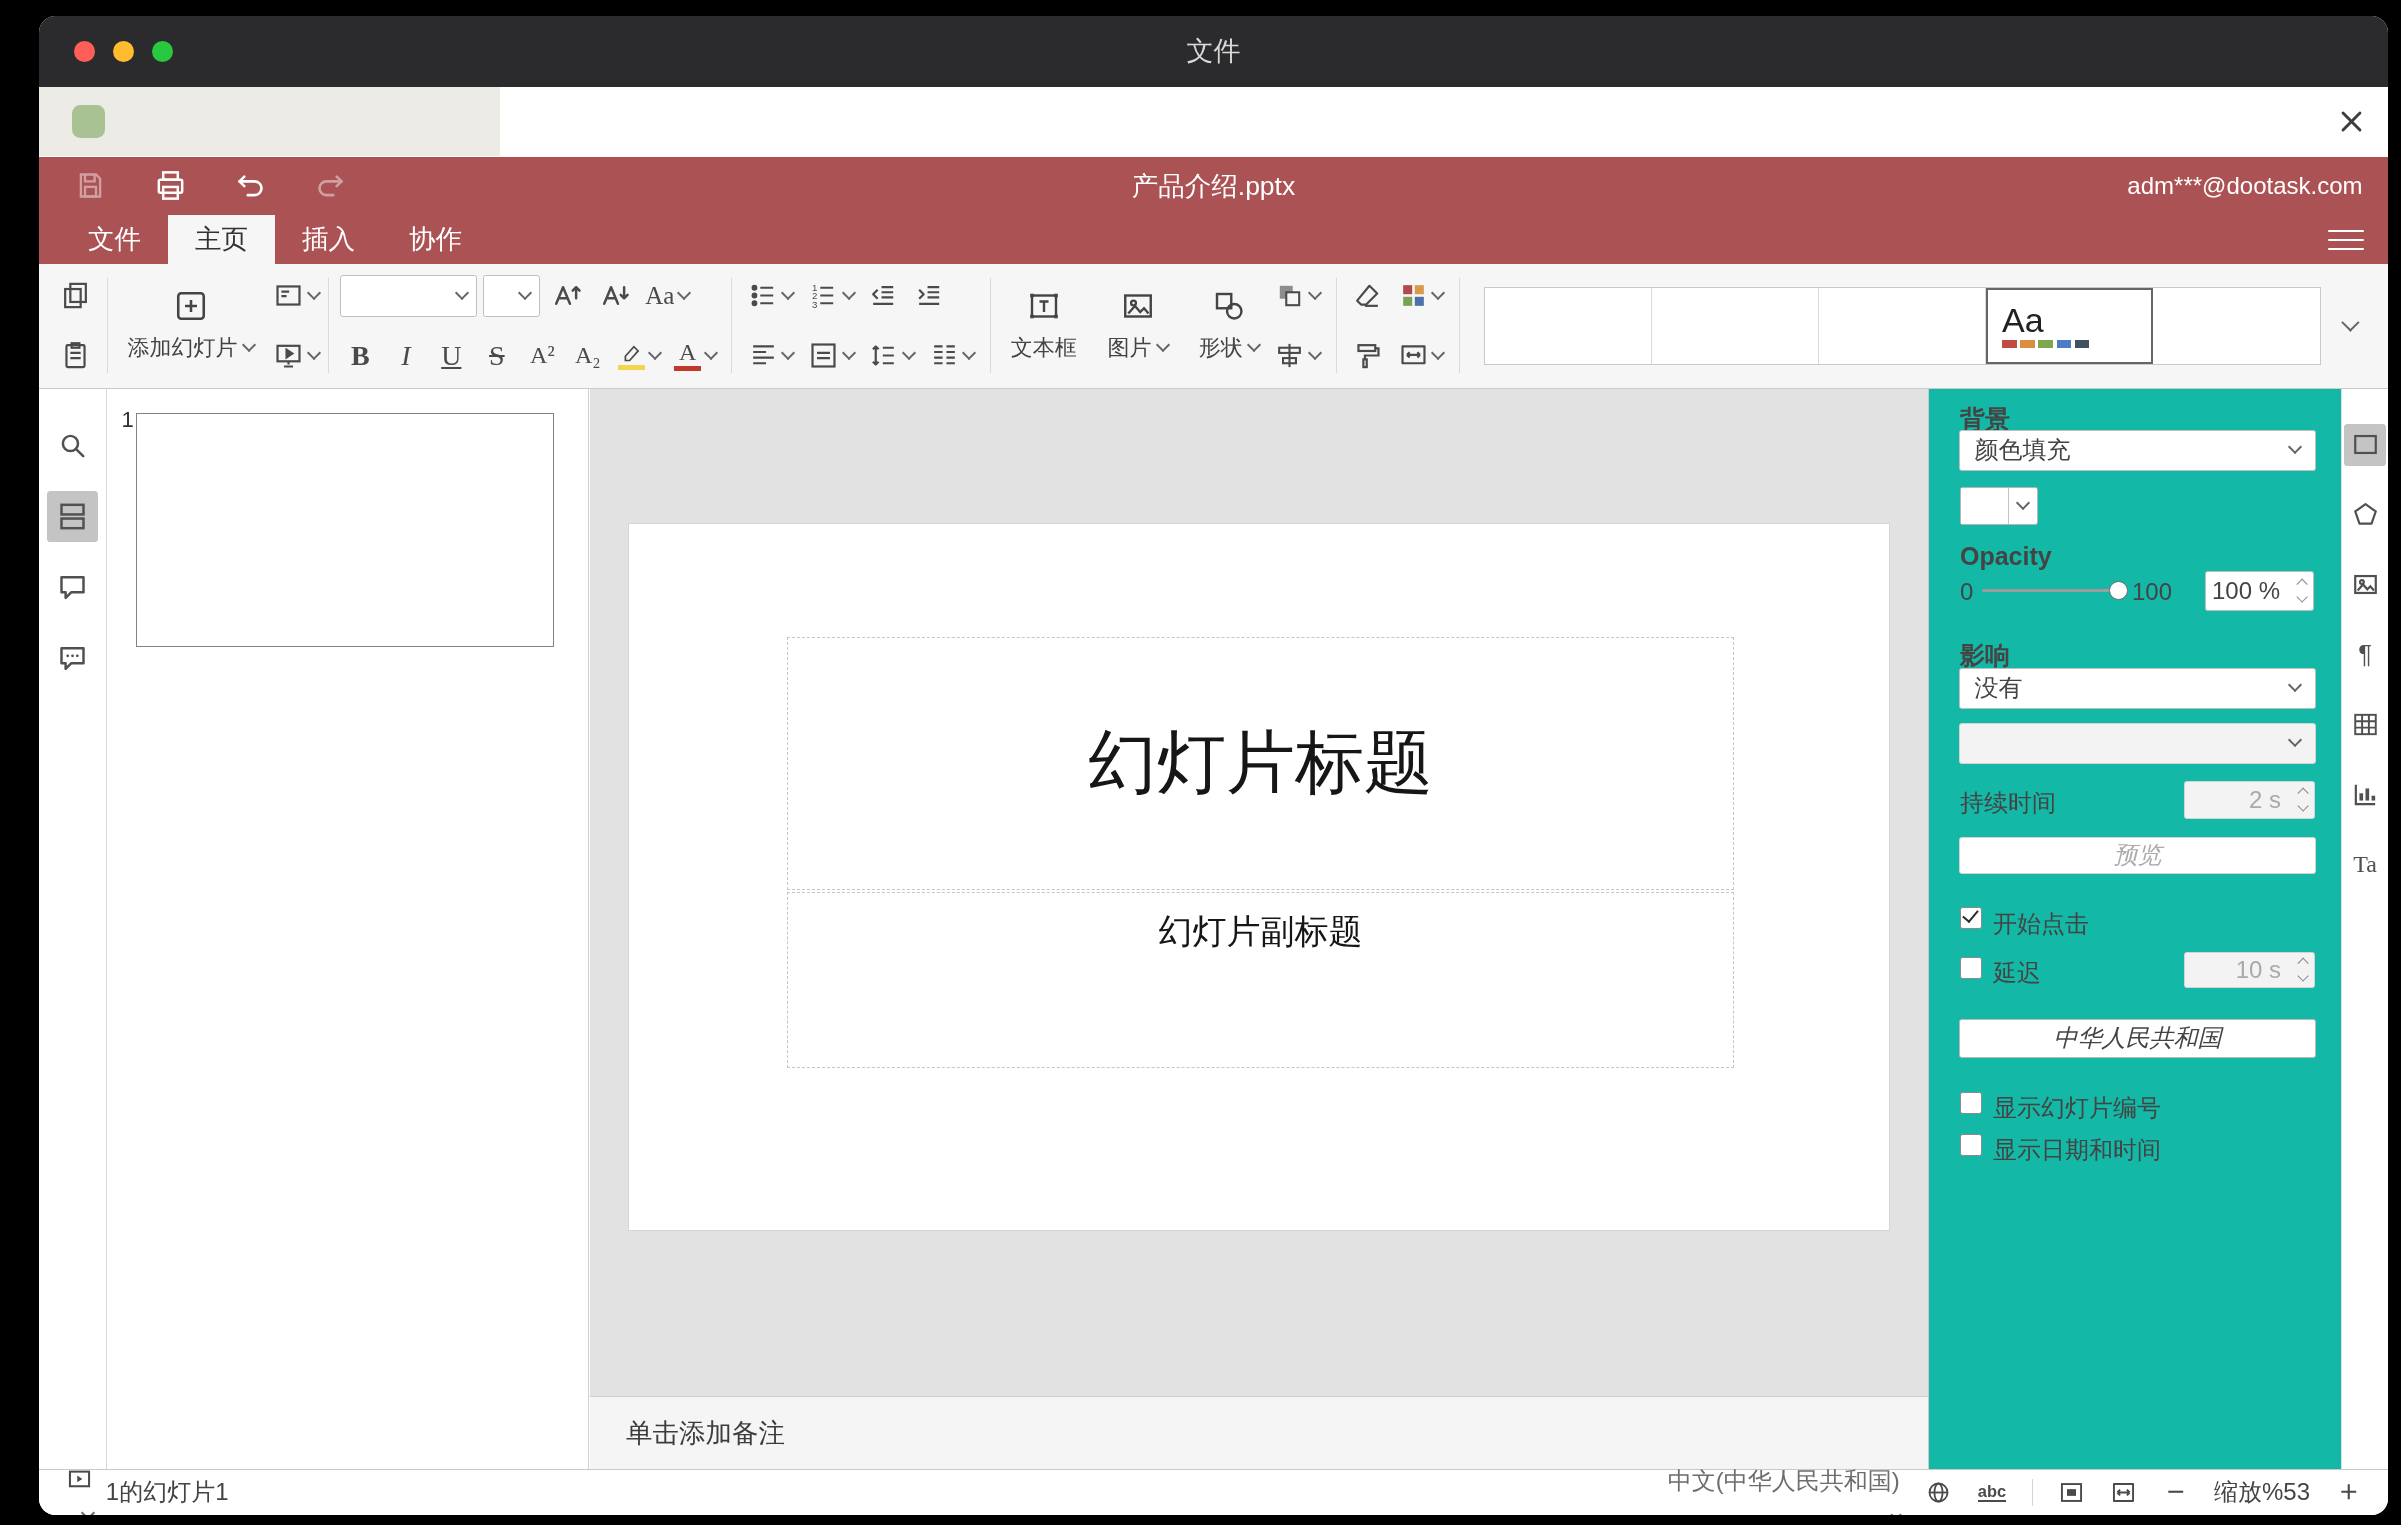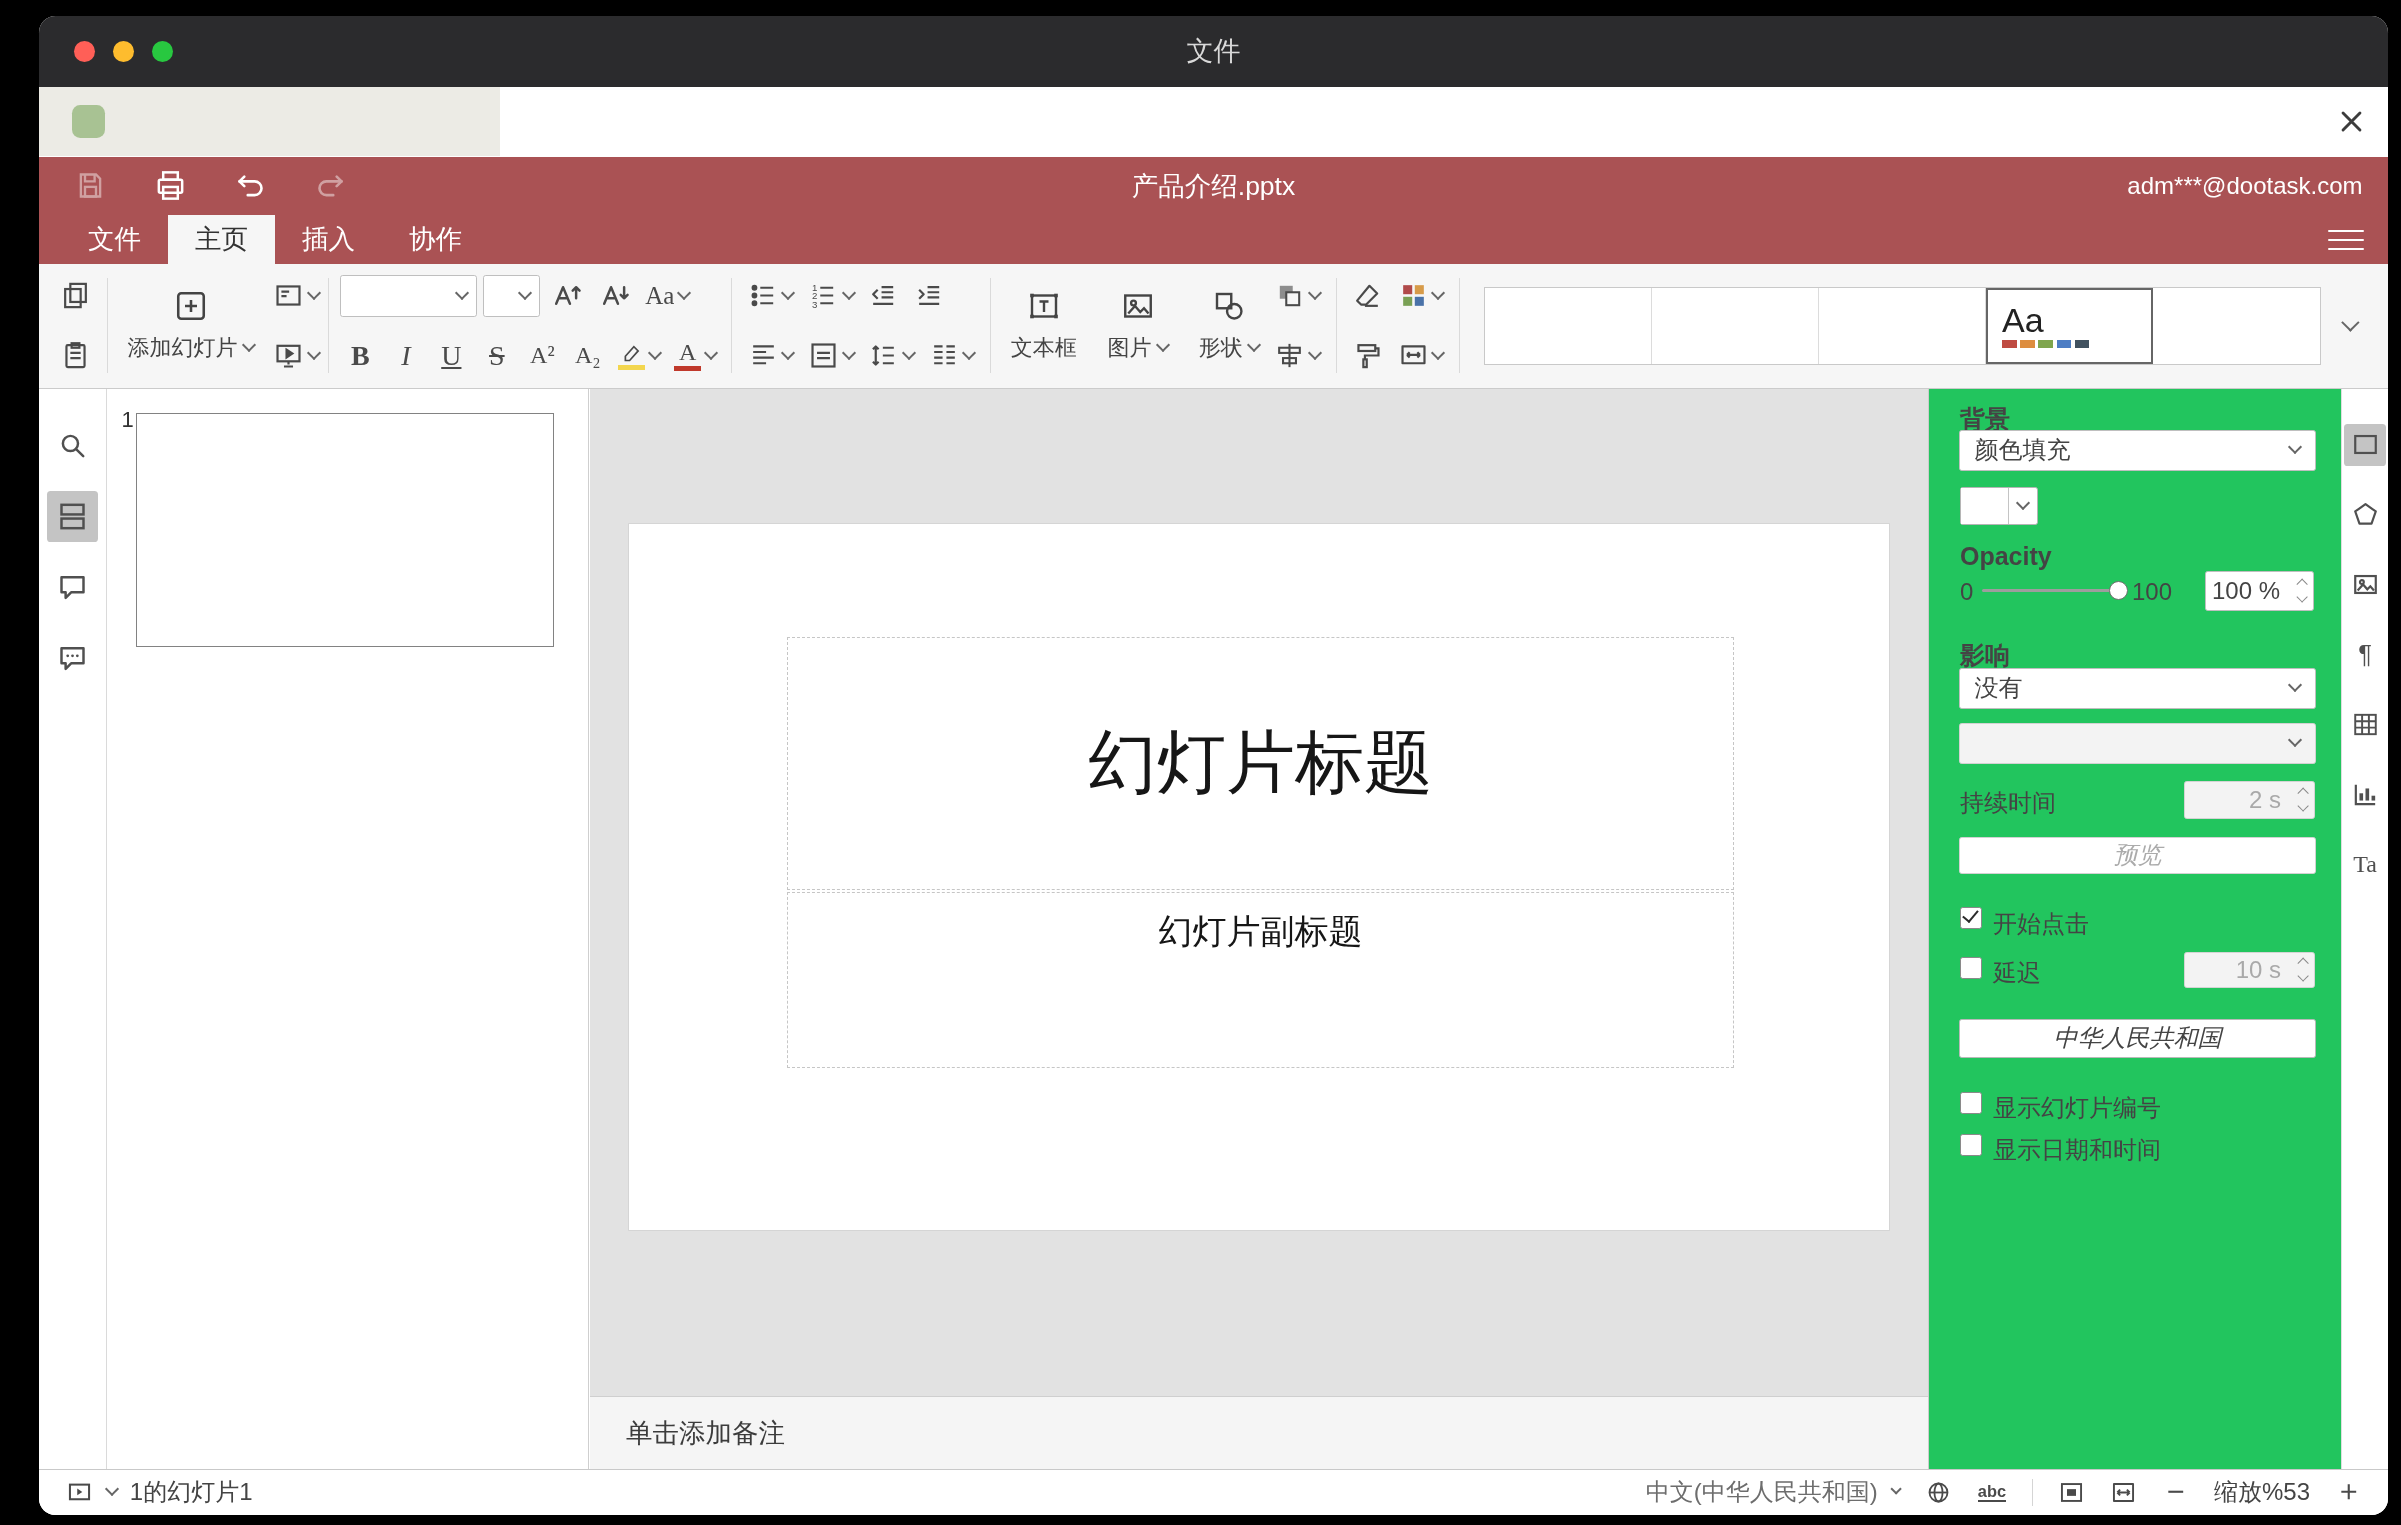--- a/index.html
+++ b/index.html
@@ -91,21 +91,21 @@
             background:#fff; box-shadow:0 0 0 0.9px #d4d4d4; }
   .ph { position:absolute; left:158px; width:947px; border:1.8px dashed #c6c6c6; color:#161616; }
   .ph-title { top:113px; height:253px; display:flex; align-items:center; justify-content:center;
               font-size:69px; font-weight:500; }
   .ph-subtitle { top:368px; height:176px; display:flex; justify-content:center; padding-top:16.4px; font-size:34px; }
   .notes { position:absolute; left:0; right:0; bottom:0; height:73px; background:#f5f5f5;
            border-top:0.9px solid #cfcfcf; display:flex; align-items:center; padding-left:36px;
            font-size:26.5px; color:#3c3c3c; }
 
   
-  .rp { position:absolute; top:373px; bottom:46px; right:47px; width:413px; background:#22c55e;
+  .rp { position:absolute; top:373px; bottom:46px; right:47px; width:413px; background:#14b8a6;
         border-left:0.9px solid #cccccc; font-size:24px;margin-left:28px; }
   .rp .lab { position:absolute; left:31px; color:#444; }
   .rp .b { font-weight:bold; font-size:25px; }
   .dd { position:absolute; left:30px; width:357px; height:41px; border:0.9px solid #bfbfbf; border-radius:2.7px;
         background:#fff; display:flex; align-items:center; padding:0 14.6px; cursor:pointer; color:#444; }
   .dd .chv { margin-left:auto; }
   .dd.disabled { background:#f3f3f3; border-color:#d2d2d2; color:#aaa; }
   .swatch-combo { position:absolute; left:31px; top:98px; width:78px; height:38px;
                   border:0.9px solid #b5b5b5; border-radius:2.7px; background:#fff; display:flex; cursor:pointer; }
   .swatch { flex:1; background:#fff; }
@@ -137,21 +137,21 @@
                justify-content:center; color:#505050; cursor:pointer; flex:none; }
   .rside-btn.active { background:#c4c4c4; }
   .glyph-icon { font-size:25.5px; color:#505050; }
 
   
   .statusbar { position:absolute; left:0; right:0; bottom:0; height:46px; background:#fff;
                border-top:0.9px solid #c9c9c9; display:flex; align-items:center; padding:0 27px;
                font-size:24px; color:#444; }
   .sb-left { display:flex; align-items:center; gap:12.8px; }
   .sb-right { margin-left:auto; display:flex; align-items:center; gap:25.5px; }
-  .sb-btn { display:flex; align-items:center; gap:14px; cursor:pointer; color:#4a4a4a; }
+  .sb-btn { display:flex; align-items:flex-end; gap:20px; cursor:pointer; color:#4a4a4a;flex-direction:column; }
   .sb-sep { width:0.9px; height:27px; background:#d5d5d5; }
   .zoom-val { min-width:89px; text-align:center; }
   .abc { font-size:16.4px; font-weight:bold; letter-spacing:0; color:#4a4a4a; border-bottom:2.7px solid #4a4a4a; line-height:1.1; }
 
   svg { display:block; }
 </style>
 </head>
 <body>
 
 <div class="window">

